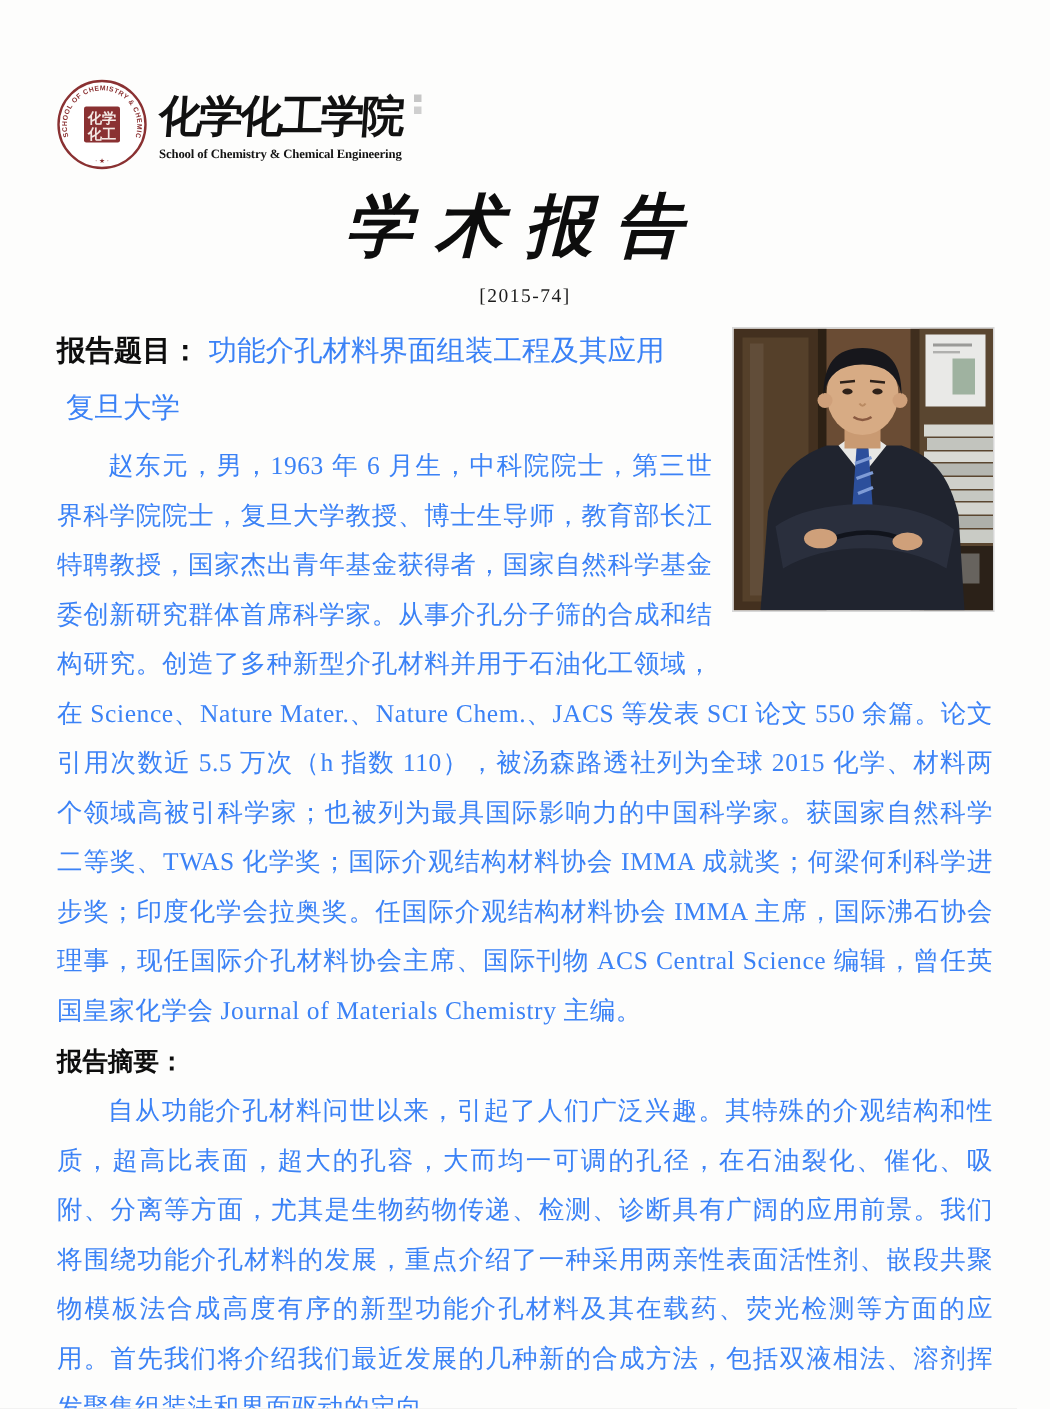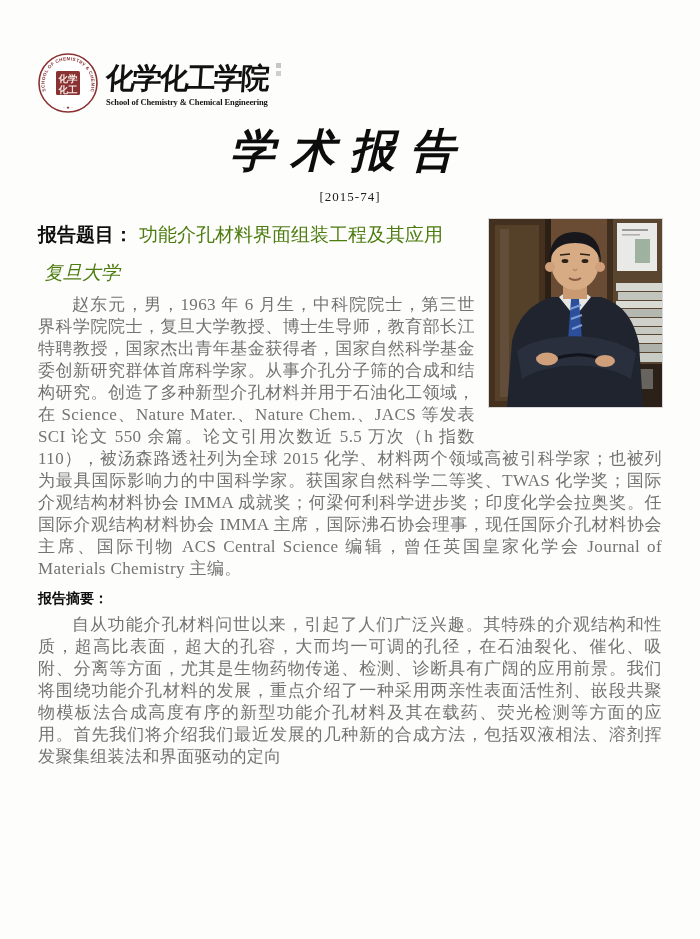--- a/index.html
+++ b/index.html
@@ -42,28 +42,28 @@
     float:right;width:173px;height:188px;margin:3px 0 27px 14px;
     outline:1px solid #d8d8d8;
   }
   .photo svg{display:block;width:100%;height:100%;}
   .info-row{font-size:19px;line-height:38px;white-space:nowrap;}
   .info-label{
     font-weight:bold;color:#0e0e0e;
     font-family:"Liberation Sans","DejaVu Sans",sans-serif;
     text-align:center;
   }
-  .info-value{margin-left:6px;color:#4d7c0f;}
-  .affil{font-style:italic;}
+  .info-value{margin-left:6px;color:#3b82f6;}
+  .affil{}
   .para{
-    margin:2px 0 0 0;font-size:17px;line-height:22px;letter-spacing:0.4px;
-    text-align:justify;text-indent:2em;color:#737373;
+    margin:2px 0 0 0;font-size:17px;line-height:33px;letter-spacing:0.4px;
+    text-align:justify;text-indent:2em;color:#3b82f6;
   }
   .abstract-heading{
-    margin:4px 0 2px 0;font-size:14px;line-height:28px;font-weight:bold;color:#0e0e0e;
+    margin:4px 0 2px 0;font-size:17px;line-height:28px;font-weight:bold;color:#0e0e0e;
     font-family:"Liberation Sans","DejaVu Sans",sans-serif;
   }
 </style>
 </head>
 <body>
 
 <div class="page">
 
   <div class="header">
     <svg class="seal" viewBox="0 0 62 62" aria-hidden="true">

